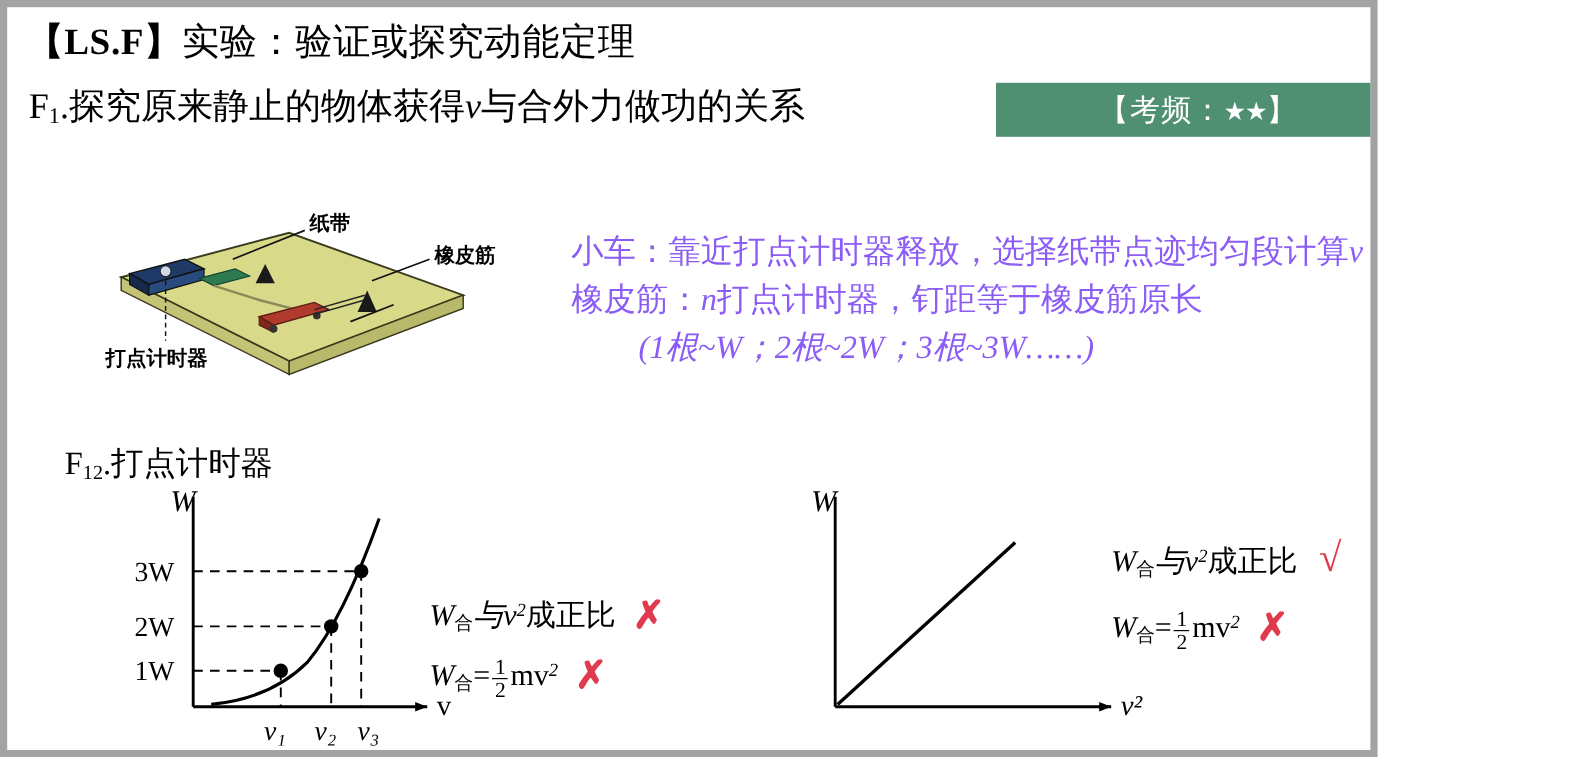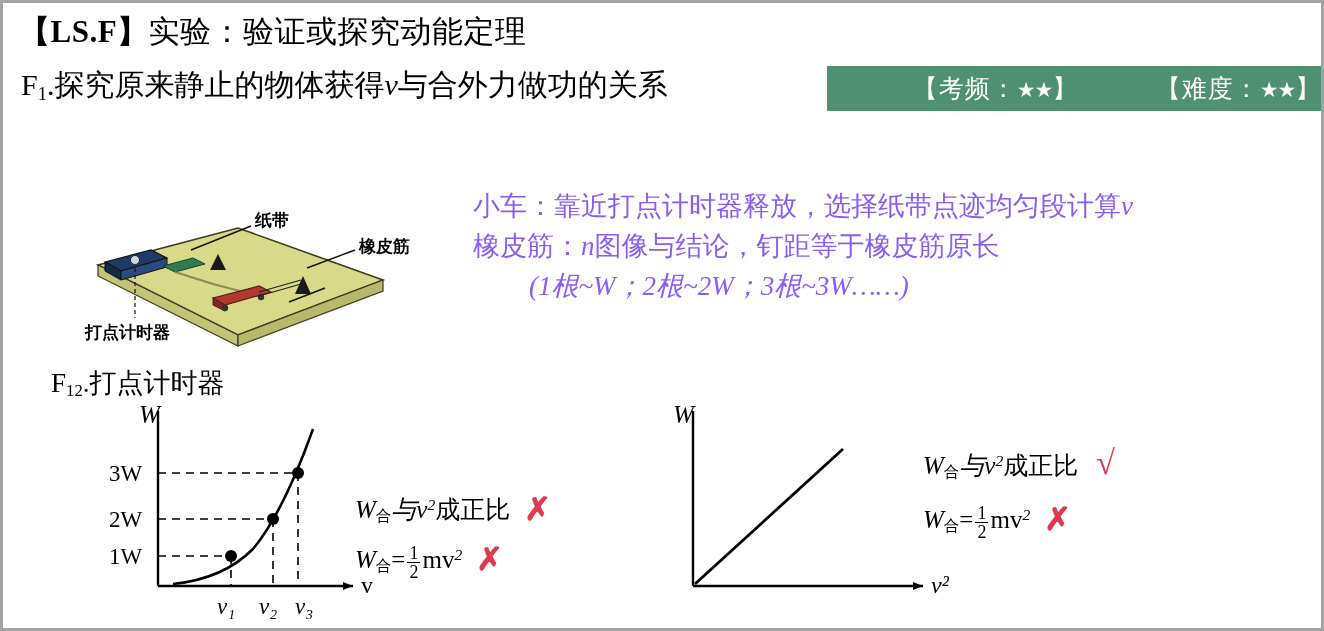--- a/index.html
+++ b/index.html
@@ -2,24 +2,24 @@
 <html><head>
 <meta charset="utf-8">
 <style>
   html, body {
     margin: 0;
     padding: 0;
     background: #ffffff;
   }
   #page {
     position: relative;
-    width: 1324px;
+    width: 1148px;
     height: 631px;
     background: #ffffff;
-    border: 3px solid #a3a3a3;
+    border: 6px solid #a3a3a3;
     box-sizing: border-box;
     overflow: hidden;
     font-family: "Liberation Serif", "DejaVu Serif", serif;
     color: #000000;
   }
   .abs { position: absolute; }
 
   
   #title-line {
     left: 16px; top: 8px;
@@ -57,21 +57,21 @@
   
   #f11-heading {
     left: 48px; top: 126px;
     font-size: 27px;
     white-space: nowrap;
   }
 
   
   #apparatus {
     left: 60px; top: 170px;
-    width: 390px; height: 160px; margin-top: 37px;
+    width: 390px; height: 160px;
   }
 
   
   #notes {
     left: 470px; top: 184px;
     width: 850px;
     color: #1c1c9c;
     font-size: 27px;
     line-height: 1.48;
     white-space: nowrap;
@@ -188,21 +188,21 @@
     
     
     
   </div>
 
   <div class="abs" id="notes" style="color: #8b5cf6;">
     <div>
       <span>小车：</span><span>靠近打点计时器释放，选择纸带点迹均匀段计算</span><span class="ital">v</span>
     </div>
     <div>
-      <span>橡皮筋：</span><span class="ital">n</span><span>图像与结论，钉距等于橡皮筋原长</span>
+      <span>橡皮筋：</span><span class="ital">n</span><span>打点计时器，钉距等于橡皮筋原长</span>
     </div>
     <div>
       <span class="indent"></span><span class="ital">(1根~W；2根~2W；3根~3W……)</span>
     </div>
   </div>
 
   <div class="abs" id="f12-heading">
     <span>F</span><span class="sub">12</span><span>.</span><span>打点计时器</span>
   </div>
 

